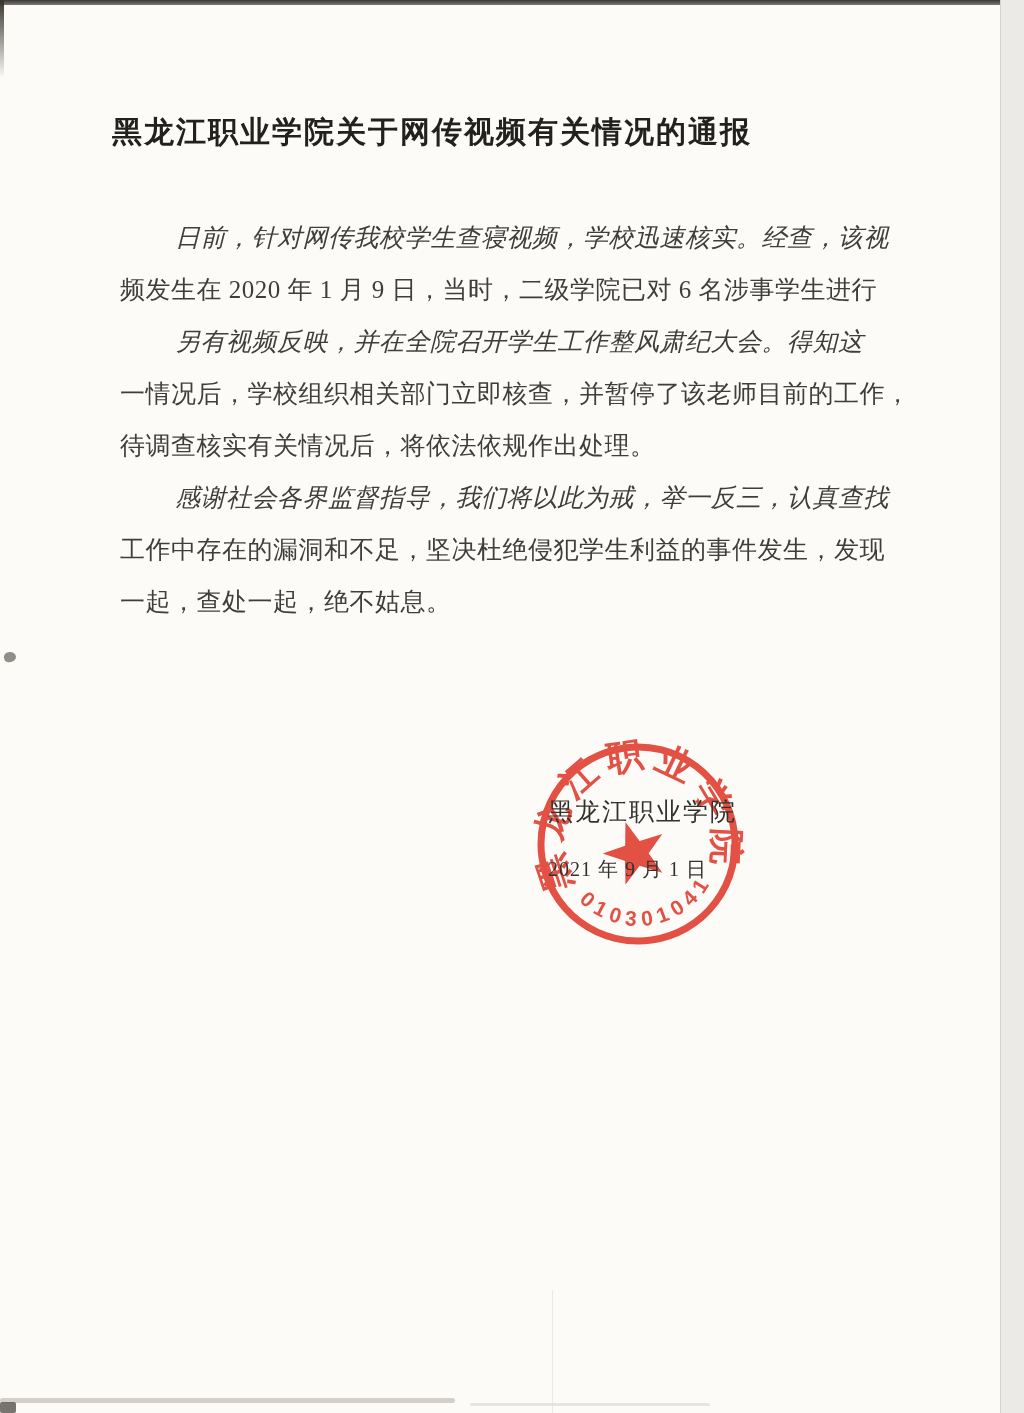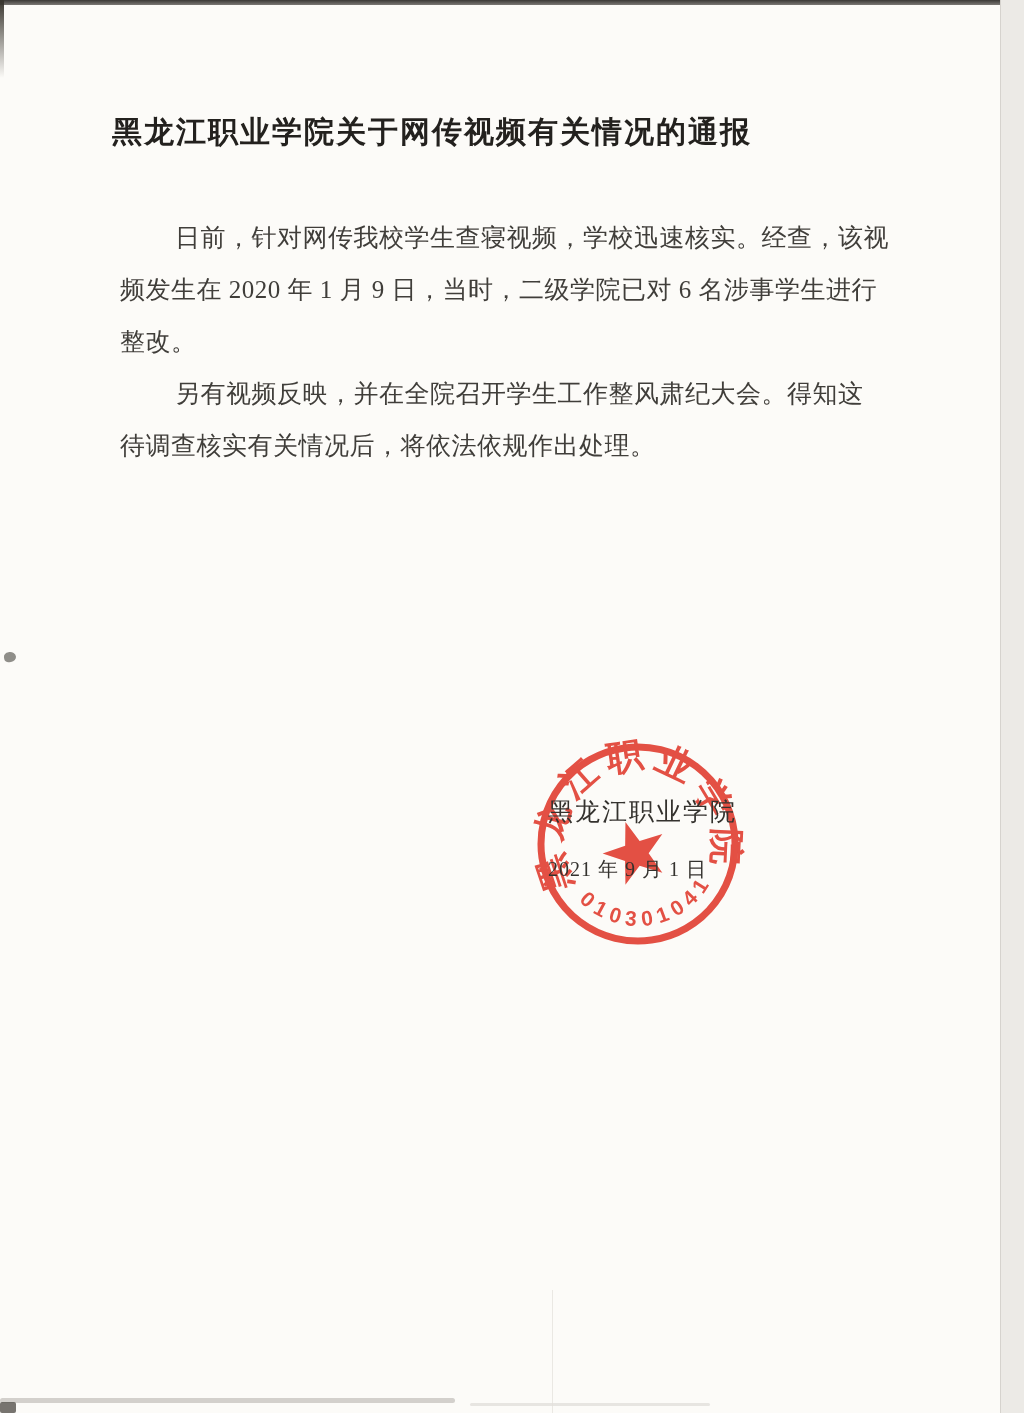--- a/index.html
+++ b/index.html
@@ -28,21 +28,21 @@
   .scan-seam{position:absolute;left:552px;top:1290px;width:1px;height:123px;
     background:#e2dfda;opacity:.7;}
   
   .doc-title{
     position:absolute;left:0;top:112px;width:864px;
     text-align:center;font-size:30px;font-weight:700;
     letter-spacing:2px;color:#23211e;margin:0;
   }
   .doc-body{position:absolute;left:120px;top:212px;width:775px;color:#403e3a;}
   .line{height:52px;line-height:52px;font-size:25px;white-space:nowrap;letter-spacing:.5px;}
-  .line.first{padding-left:55px;}
+  .line.first{padding-left:55px;font-style:italic;}
   .sig-org{
     position:absolute;left:548px;top:795px;
     font-size:25px;letter-spacing:2px;color:#34322e;z-index:3;
   }
   .sig-date{
     position:absolute;left:548px;top:856px;
     font-size:20px;letter-spacing:1px;color:#34322e;z-index:3;
   }
   
   .seal{position:absolute;left:531px;top:735px;width:214px;height:218px;z-index:2;opacity:.88;}
@@ -66,25 +66,30 @@
   <div class="scan-bottom-corner"></div>
   <div class="scan-left-mark"></div>
   <div class="scan-seam"></div>
 
   <h1 class="doc-title">黑龙江职业学院关于网传视频有关情况的通报</h1>
 
   <div class="doc-body">
       <div class="para">
         <div class="line first">日前，针对网传我校学生查寝视频，学校迅速核实。经查，该视</div>
         <div class="line">频发生在 2020 年 1 月 9 日，当时，二级学院已对 6 名涉事学生进行</div>
-        <div class="line">整改。</div>
       </div>
       <div class="para">
         <div class="line first">另有视频反映，并在全院召开学生工作整风肃纪大会。得知这</div>
+        <div class="line">一情况后，学校组织相关部门立即核查，并暂停了该老师目前的工作，</div>
         <div class="line">待调查核实有关情况后，将依法依规作出处理。</div>
+      </div>
+      <div class="para">
+        <div class="line first">感谢社会各界监督指导，我们将以此为戒，举一反三，认真查找</div>
+        <div class="line">工作中存在的漏洞和不足，坚决杜绝侵犯学生利益的事件发生，发现</div>
+        <div class="line">一起，查处一起，绝不姑息。</div>
       </div>
     </div>
 
   <div class="sig-org">黑龙江职业学院</div>
   <div class="sig-date">2021 年 9 月 1 日</div>
 
   <div class="seal">
     <svg viewBox="-107 -109 214 218" xmlns="http://www.w3.org/2000/svg">
       <defs>
         <path id="arc-top" d="M -70 30 A 76.2 76.2 0 1 1 70 30" fill="none"></path>

